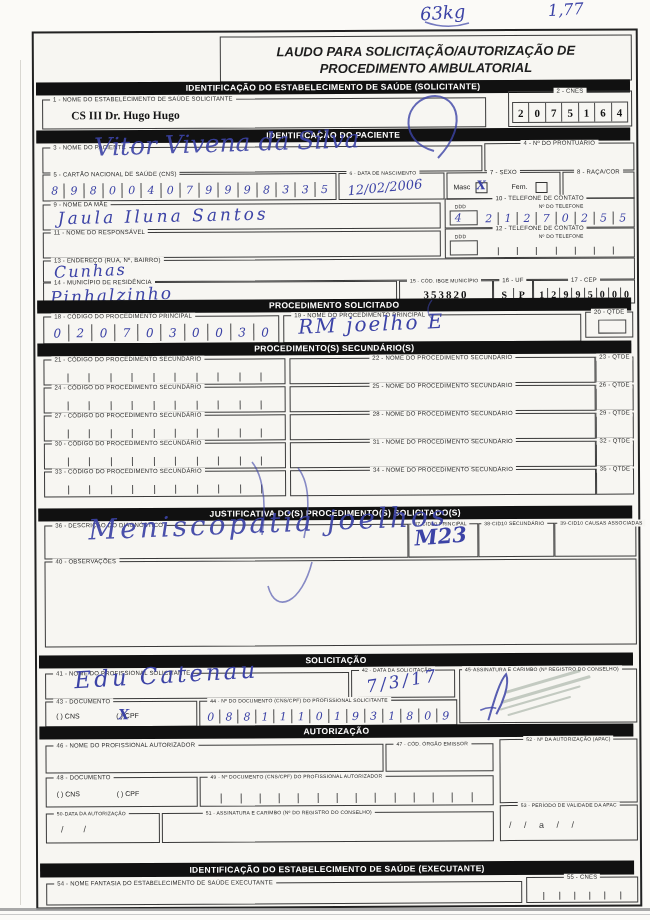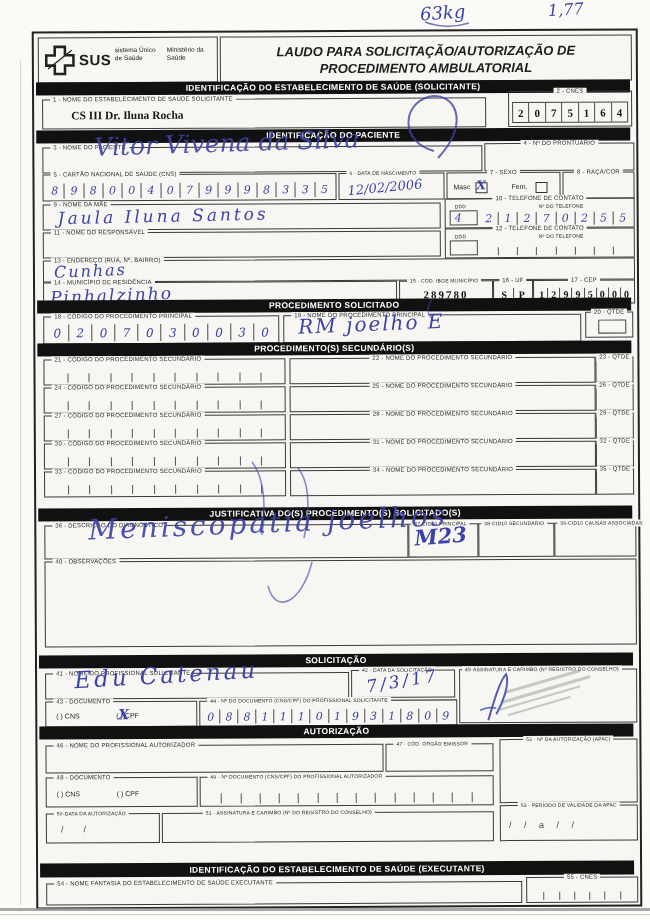--- a/index.html
+++ b/index.html
@@ -35,41 +35,30 @@
 </head>
 <body>
 
 <div class="page">
 
   <div class="ov hw" style="left:420px;top:2px;font-size:18px;transform:rotate(-4deg);">63kg</div>
   <div class="ov hw" style="left:548px;top:0px;font-size:16px;transform:rotate(-3deg);">1,77</div>
 
   <div class="form">
 
-    <div class="f" style="left:4px;top:4px;width:178px;height:44px;">
-      <span style="position:absolute;left:4px;top:5px;">
-        <svg width="34" height="34" viewBox="0 0 40 40">
-          <path d="M14 4 h12 v10 h10 v12 h-10 v10 h-12 v-10 h-10 v-12 h10 z" fill="none" stroke="#222" stroke-width="3"></path>
-          <path d="M6 30 L34 8" stroke="#222" stroke-width="1.5" fill="none"></path>
-        </svg>
-      </span>
-      <div class="ov" style="left:40px;top:13px;font-weight:bold;font-size:15px;letter-spacing:.5px;">SUS</div>
-      <div style="position:absolute;left:76px;top:8px;width:46px;font-size:6.5px;line-height:8px;">sistema Único de Saúde</div>
-      <div style="position:absolute;left:128px;top:8px;width:42px;font-size:6.5px;line-height:8px;">Ministério da Saúde</div>
-    </div>
     <div class="f" style="left:186px;top:4px;width:410px;height:44px;">
       <div style="position:absolute;left:0;right:0;top:7px;text-align:center;font-weight:bold;font-style:italic;font-size:13px;">LAUDO PARA SOLICITAÇÃO/AUTORIZAÇÃO DE</div>
       <div style="position:absolute;left:0;right:0;top:24px;text-align:center;font-weight:bold;font-style:italic;font-size:13px;">PROCEDIMENTO AMBULATORIAL</div>
     </div>
 
     <div class="bar" style="top:49px;">IDENTIFICAÇÃO DO ESTABELECIMENTO DE SAÚDE (SOLICITANTE)</div>
 
     <div class="f" style="left:8px;top:66px;width:442px;height:28px;">
       <span class="lb">1 - NOME DO ESTABELECIMENTO DE SAÚDE SOLICITANTE</span>
-      <div class="ov pd" style="left:28px;top:9px;font-size:11.5px;">CS III Dr. Iluna Rocha</div>
+      <div class="ov pd" style="left:28px;top:9px;font-size:11.5px;">CS III Dr. Hugo Hugo</div>
     </div>
     <div class="f" style="left:474px;top:60px;width:122px;height:34px;">
       <span class="lb c">2 - CNES</span>
       <div class="cells pd" style="left:3px;right:3px;bottom:3px;height:19px;border:1px solid #444;">
           <span>2</span>
           <span>0</span>
           <span>7</span>
           <span>5</span>
           <span>1</span>
           <span>6</span>
@@ -169,21 +158,21 @@
       <span class="lb">13 - ENDEREÇO (RUA, Nº, BAIRRO)</span>
       <div class="ov hw" style="left:10px;top:0px;font-size:16px;transform:rotate(-2deg);letter-spacing:2px;">Cunhas</div>
     </div>
 
     <div class="f" style="left:8px;top:249px;width:352px;height:22px;">
       <span class="lb">14 - MUNICÍPIO DE RESIDÊNCIA</span>
       <div class="ov hw" style="left:6px;top:2px;font-size:17px;transform:rotate(-2deg);letter-spacing:2px;">Pinhalzinho</div>
     </div>
     <div class="f" style="left:364px;top:249px;width:92px;height:22px;">
       <span class="lb s">15 - CÓD. IBGE MUNICÍPIO</span>
-      <div class="ov pd" style="left:0;right:0;top:7px;text-align:center;letter-spacing:2px;">289780</div>
+      <div class="ov pd" style="left:0;right:0;top:7px;text-align:center;letter-spacing:2px;">353820</div>
     </div>
     <div class="f" style="left:458px;top:249px;width:38px;height:22px;">
       <span class="lb c">16 - UF</span>
       <div class="cells pd" style="left:2px;right:2px;bottom:2px;height:13px;font-size:10px;">
           <span>S</span>
           <span>P</span>
         </div>
     </div>
     <div class="f" style="left:498px;top:249px;width:100px;height:22px;">
       <span class="lb c">17 - CEP</span>

